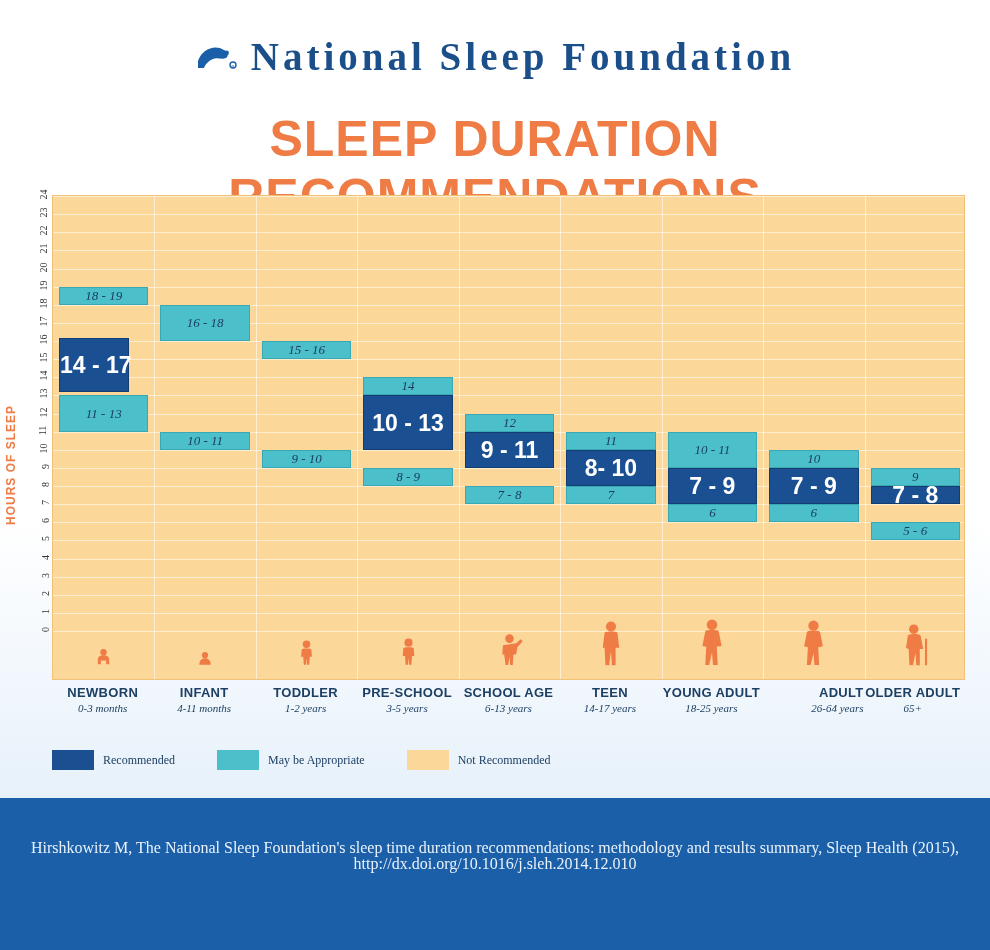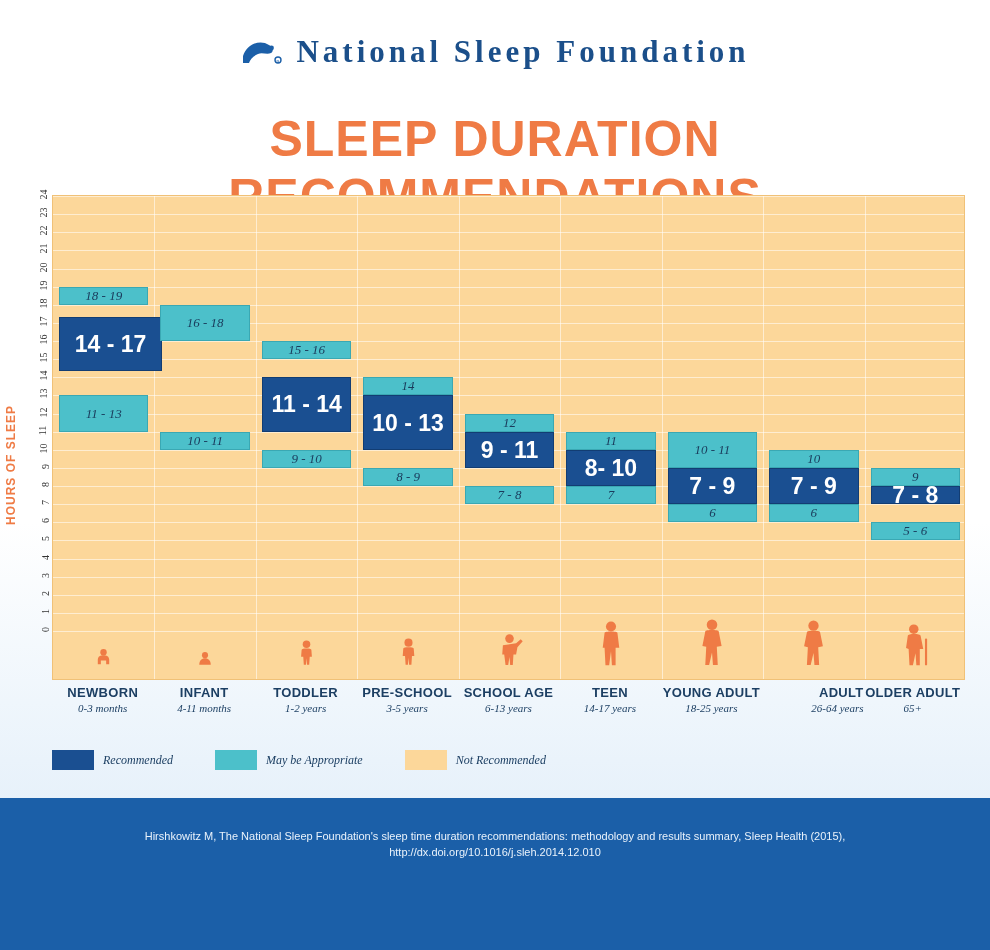--- a/index.html
+++ b/index.html
@@ -15,21 +15,21 @@
     background:linear-gradient(to bottom,#ffffff 0%,#ffffff 55%,#eaf3fb 80%,#dceaf6 100%);
   }
   
   .brandbar{
     position:absolute;top:34px;left:0;width:990px;
     display:flex;align-items:center;justify-content:center;gap:14px;
   }
   .logo-mark{width:42px;height:32px;position:relative;}
   .brand-title{
     font-family:"Liberation Serif", serif;
-    font-size:31px;letter-spacing:4px;color:#1b4f8a;font-weight:bold;
+    font-size:39px;letter-spacing:4px;color:#1b4f8a;font-weight:bold;
     white-space:nowrap;
   }
   .main-title{
     position:absolute;top:110px;left:0;width:990px;text-align:center;
     font-family:"Liberation Sans", sans-serif;
     font-size:50px;font-weight:bold;letter-spacing:1px;color:#ef7b45;
   }
   
   .chart-wrap{position:absolute;left:0;top:195px;width:990px;height:560px;}
   .plot{
@@ -74,34 +74,34 @@
   .xcol{position:absolute;top:0;text-align:center;}
   .xname{font-size:13px;font-weight:bold;color:#1c3f63;letter-spacing:.3px;}
   .xage{font-size:11px;color:#1c3f63;font-style:italic;font-family:"Liberation Serif", serif;margin-top:2px;}
   
   .legend{position:absolute;left:52px;top:555px;display:flex;align-items:center;gap:8px;}
   .lg-item{display:flex;align-items:center;gap:9px;margin-right:34px;}
   .sw{width:42px;height:20px;display:inline-block;}
   .sw.rec{background:#1a4f91;}
   .sw.may{background:#4cc0ca;}
   .sw.not{background:#fcd79a;}
-  .lg-text{font-size:12px;color:#1c3f63;font-style:italic;font-family:"Liberation Serif", serif;}
+  .lg-text{font-size:12px;color:#1c3f63;font-family:"Liberation Serif", serif;}
   
   .footer{
     position:absolute;left:0;bottom:0;width:990px;height:152px;background:#1b5fa8;
     color:#ffffff;text-align:center;
   }
   .footer-title{
     margin-top:32px;
     font-family:"Liberation Serif", serif;
     font-size:30px;font-weight:bold;letter-spacing:3px;
   }
   .footer-cite{
-    margin-top:30px;font-size:11px;line-height:16px;
-    font-family:Liberation Sans, sans-serif;color:#e9f2fb;
+    margin-top:42px;font-size:16px;line-height:16px;
+    font-family:Liberation Serif, serif;color:#e9f2fb;
   }
 </style>
 </head>
 <body>
 
 <div class="page">
 
   <div class="brandbar">
     <span class="logo-mark">
       <svg width="42" height="32" viewBox="0 0 42 32">
@@ -181,41 +181,38 @@
           <div class="gridline-v" style="left: 507.222px;"></div>
           <div class="gridline-v" style="left: 608.667px;"></div>
           <div class="gridline-v" style="left: 710.111px;"></div>
           <div class="gridline-v" style="left: 811.556px;"></div>
         </div>
       <div id="bars">
           <div class="col" style="left: 0px; width: 101.444px;">
             <div class="band may" style="left: 6px; width: 89.4444px; top: 90.625px; height: 18.125px;">
               <div class="band-label-sub">18 - 19</div>
             </div>
-            <div class="band rec" style="left: 6px; width: 103px; top: 121px; height: 54.375px;">
+            <div class="band rec" style="left: 6px; width: 70px; top: 142px; height: 54.375px;">
               <div class="band-label-main">14 - 17</div>
             </div>
             <div class="band may" style="left: 6px; width: 89.4444px; top: 199.375px; height: 36.25px;">
               <div class="band-label-sub">11 - 13</div>
             </div>
           </div>
           <div class="col" style="left: 101.444px; width: 101.444px;">
             <div class="band may" style="left: 6px; width: 89.4444px; top: 108.75px; height: 36.25px;">
               <div class="band-label-sub">16 - 18</div>
             </div>
             <div class="band may" style="left: 6px; width: 89.4444px; top: 235.625px; height: 18.125px;">
               <div class="band-label-sub">10 - 11</div>
             </div>
           </div>
           <div class="col" style="left: 202.889px; width: 101.444px;">
             <div class="band may" style="left: 6px; width: 89.4444px; top: 145px; height: 18.125px;">
               <div class="band-label-sub">15 - 16</div>
-            </div>
-            <div class="band rec" style="left: 6px; width: 89.4444px; top: 181.25px; height: 54.375px;">
-              <div class="band-label-main">11 - 14</div>
             </div>
             <div class="band may" style="left: 6px; width: 89.4444px; top: 253.75px; height: 18.125px;">
               <div class="band-label-sub">9 - 10</div>
             </div>
           </div>
           <div class="col" style="left: 304.333px; width: 101.444px;">
             <div class="band may" style="left: 6px; width: 89.4444px; top: 181.25px; height: 18.125px;">
               <div class="band-label-sub">14</div>
             </div>
             <div class="band rec" style="left: 6px; width: 89.4444px; top: 199.375px; height: 54.375px;">

